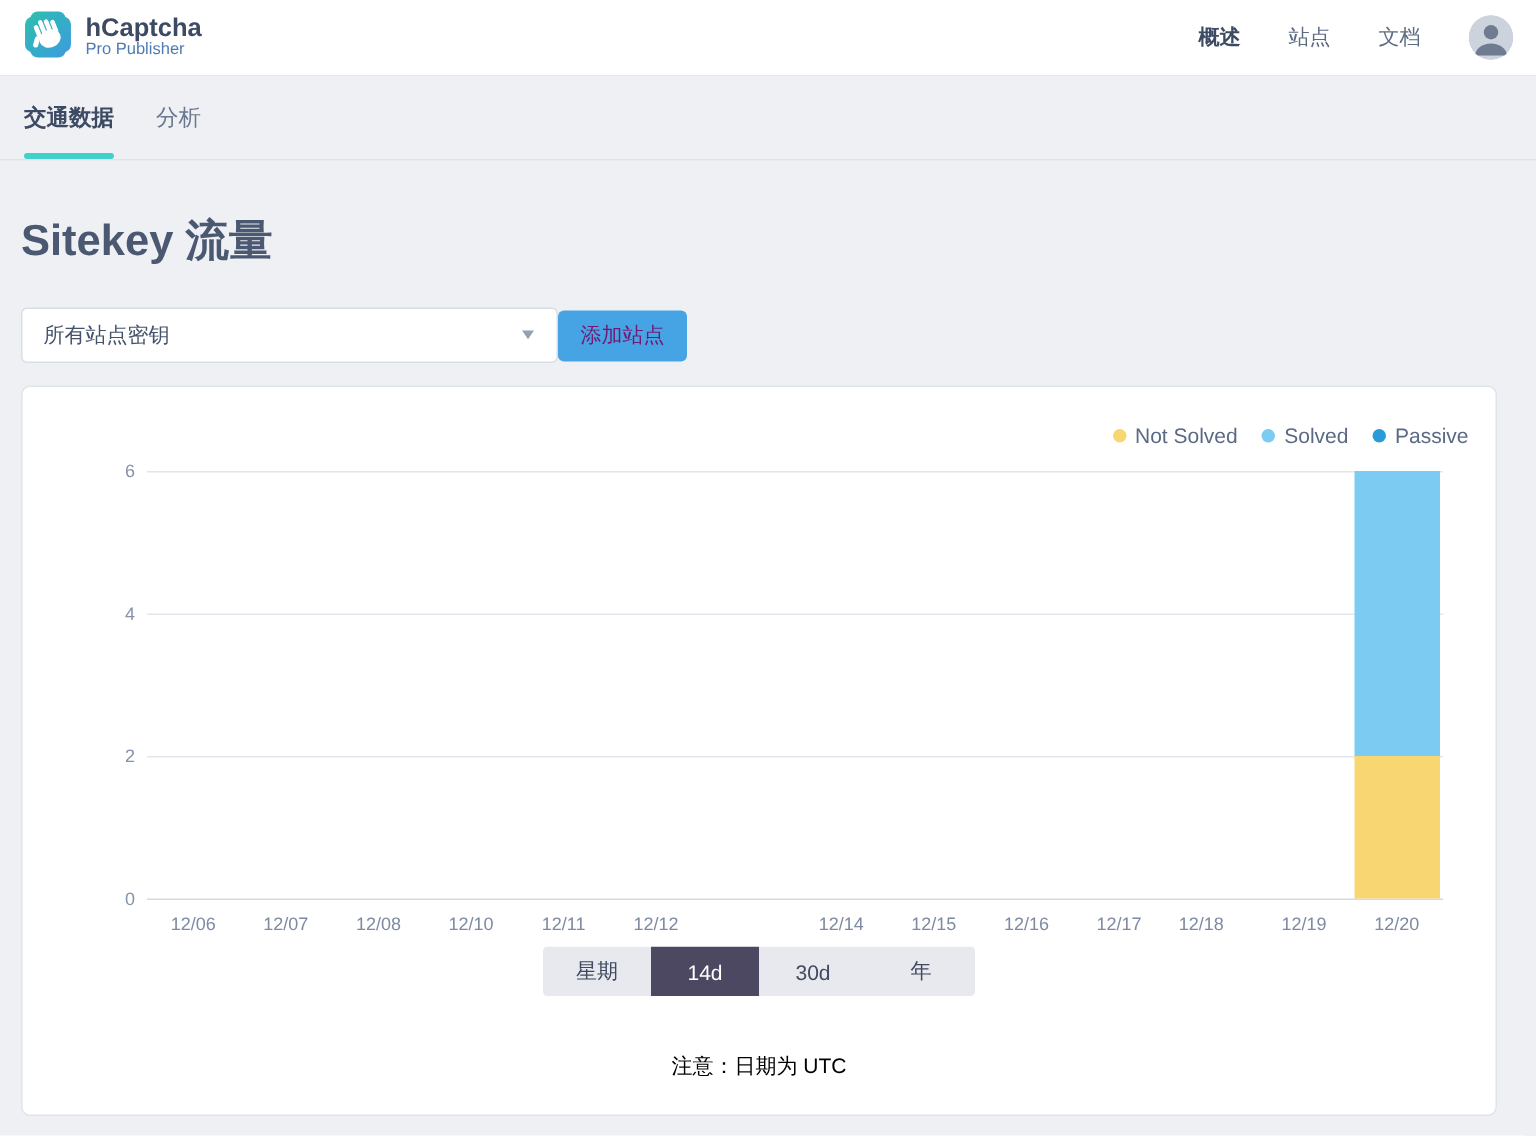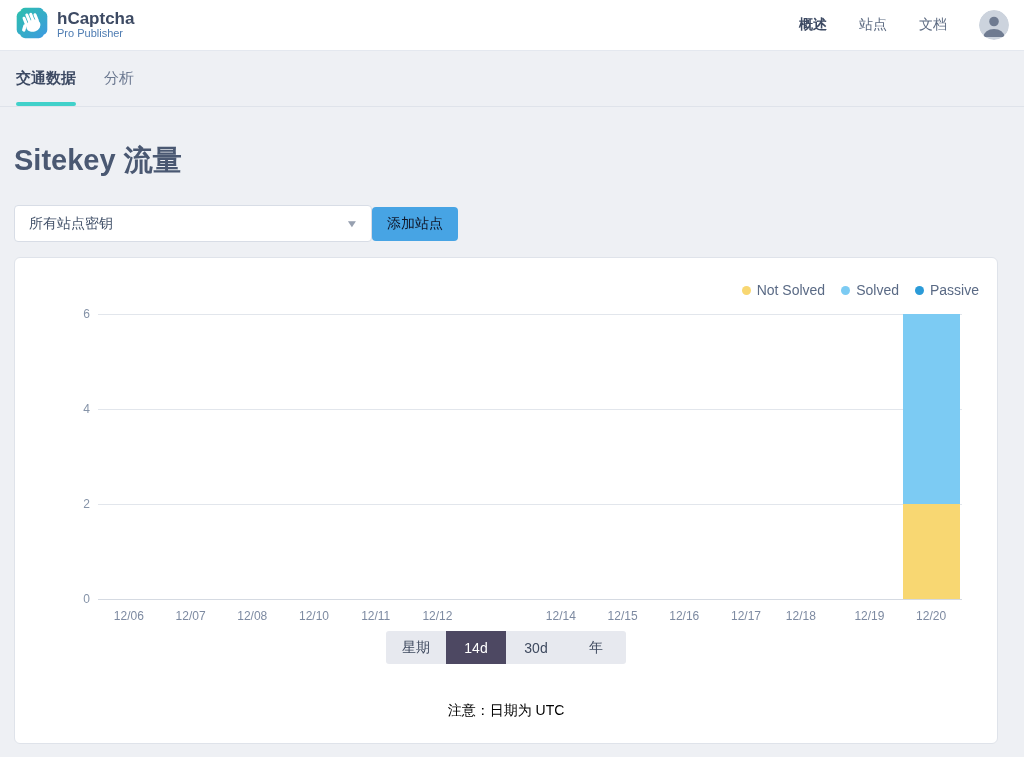--- a/index.html
+++ b/index.html
@@ -45,21 +45,21 @@
 
   .controls-row { margin-top:24px; display:flex; align-items:center; width:836px; }
   .sitekey-select {
     width:358px; height:37px; background:#fff; border:1px solid #d8dde6; border-radius:4px;
     display:flex; align-items:center; justify-content:space-between;
     padding:0 14px; font-size:14px; color:#44536b; cursor:pointer;
   }
   .chevron { font-size:10px; color:#97a0b0; transform:scaleX(1.35); }
   .add-site-btn {
     height:34px; padding:0 15px; border:none; border-radius:4px;
-    background:var(--button-blue,#47a4e4); color:#0f172a; font-size:14px; cursor:pointer;
+    background:var(--button-blue,#47a4e4); color:#701a75; font-size:14px; cursor:pointer;
     font-family:inherit;
   }
 
   
   .chart-card {
     position:relative; margin-top:15px; width:984px; height:487px;
     background:#fff; border:1px solid #dfe3ea; border-radius:6px;
   }
   .legend { position:absolute; top:24px; right:18px; display:flex; gap:16px; }
   .legend-item { display:flex; align-items:center; gap:6px; font-size:14px; color:#5a6a85; cursor:pointer; }
@@ -70,21 +70,21 @@
   .gridline.zero { background:#d5dae2; }
   .ytick { position:absolute; width:40px; text-align:right; font-size:12px; color:#8593a8; }
   .xtick { position:absolute; text-align:center; font-size:12px; color:#7d8aa1; }
   .bar-seg { position:absolute; }
 
   .range-selector {
     position:absolute; top:373px; left:50%; transform:translateX(-50%);
     display:flex; border-radius:3px; overflow:hidden;
   }
   .range-option {
-    width:60px; height:33px; display:flex; align-items:center; justify-content:center;
+    width:72px; height:33px; display:flex; align-items:center; justify-content:center;
     font-size:14px; background:#e7e9ef; color:#3f4a5f; cursor:pointer;
   }
   .range-option.active { background:var(--selector-active,#4d4862); color:#ffffff; }
 
   .chart-note { position:absolute; top:444px; left:0; width:100%; text-align:center;
                 font-size:14px; color:#000000; }
 </style>
 </head>
 <body style="--accent-teal: #41d1ca; --button-blue: #47a4e4; --selector-active: #4d4862;">
 

